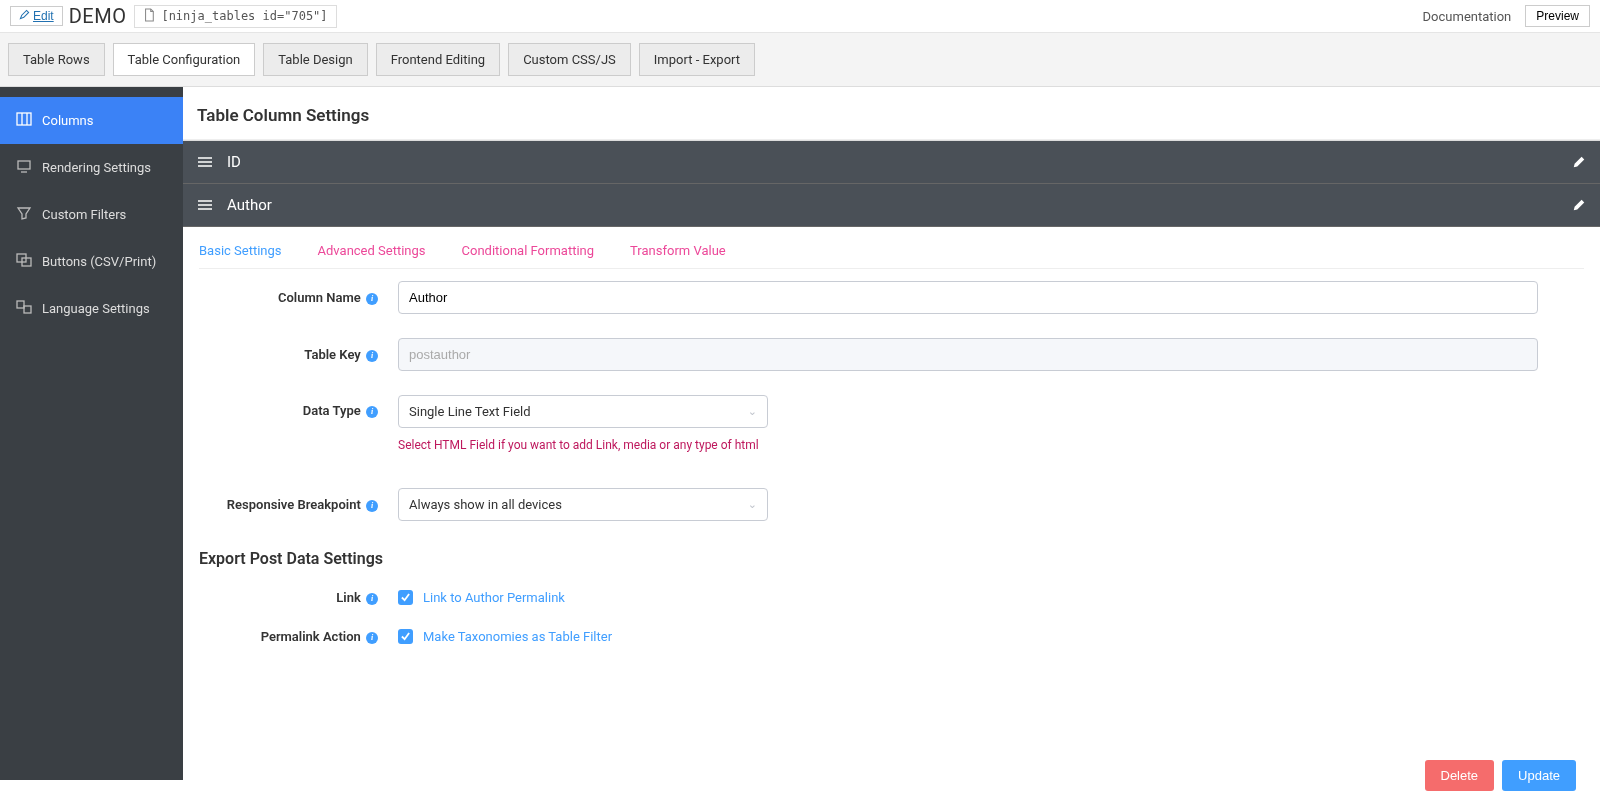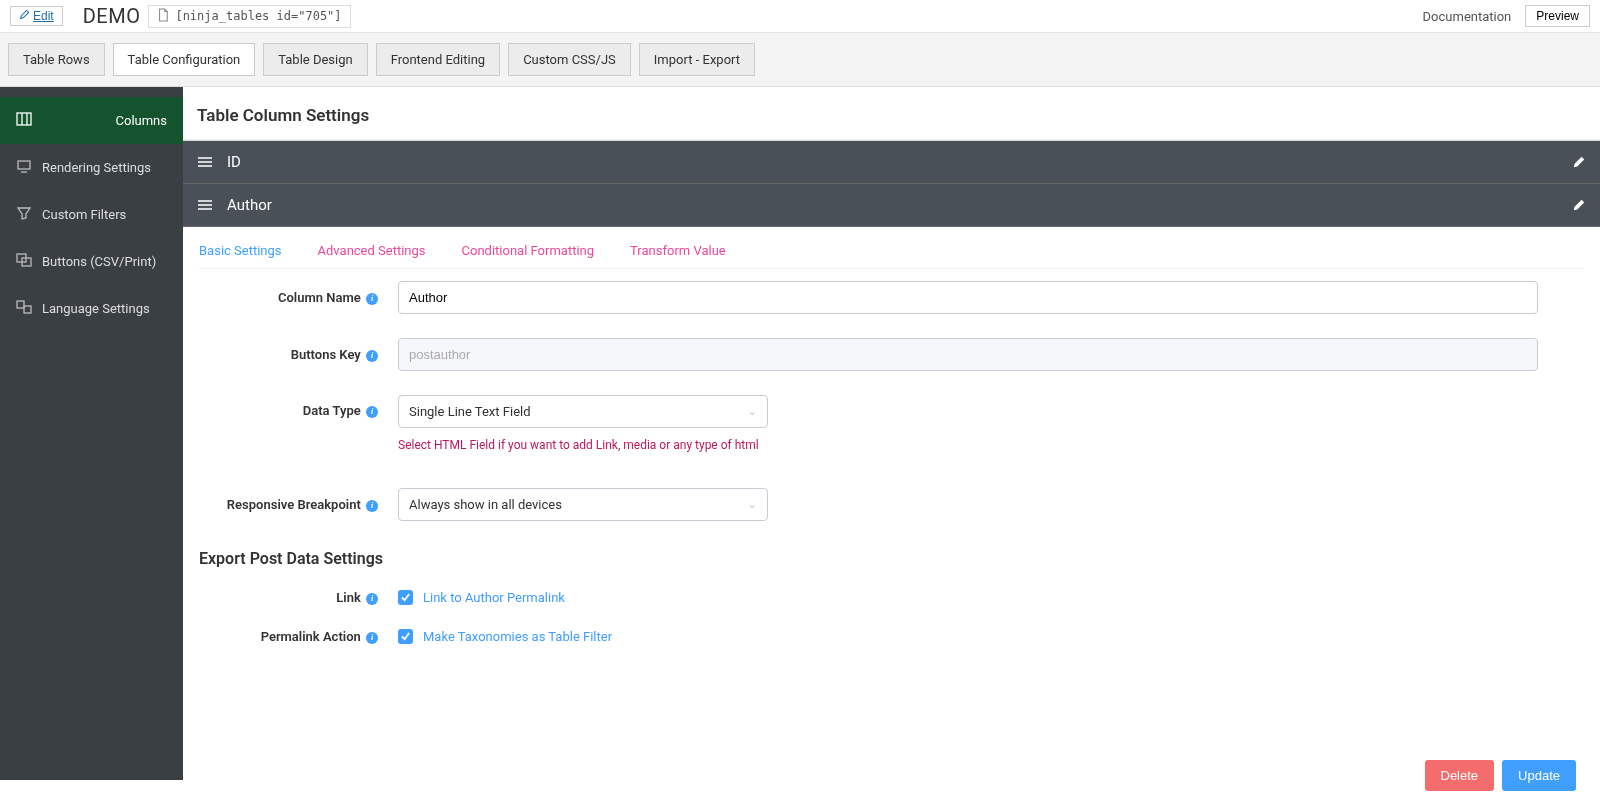--- a/index.html
+++ b/index.html
@@ -2,37 +2,37 @@
 <html><head>
 <meta charset="utf-8">
 <style>
 * { box-sizing: border-box; margin: 0; padding: 0; }
 body { font-family: -apple-system, BlinkMacSystemFont, "Segoe UI", Roboto, Helvetica, Arial, sans-serif; font-size: 13px; color: #333; background: #fff; }
 
 
 .topbar { display: flex; align-items: center; padding: 4px 10px; border-bottom: 1px solid #e5e5e5; }
 .edit-btn { display: flex; align-items: center; gap: 3px; border: 1px solid #ccc; background: #fff; padding: 2px 8px; font-size: 12px; color: #2271b1; cursor: pointer; text-decoration: underline; }
 .edit-btn svg { width: 11px; height: 11px; }
-.demo-title { font-size: 20px; margin-left: 20px; font-weight: 400; color: #333; letter-spacing: 0.5px; }
+.demo-title { font-size: 20px; margin-left: 6px; font-weight: 400; color: #333; letter-spacing: 0.5px; }
 .shortcode-box { display: inline-flex; align-items: center; gap: 6px; background: #fff; border: 1px solid #ddd; padding: 2px 8px; margin-left: 8px; font-family: monospace; font-size: 12px; color: #555; }
 .shortcode-box svg { width: 12px; height: 14px; }
 .top-right { margin-left: auto; display: flex; align-items: center; gap: 4px; }
 .top-right .doc-link { color: #555; font-size: 13px; padding: 4px 10px; cursor: pointer; }
 .top-right .preview-btn { border: 1px solid #ccc; padding: 3px 10px; font-size: 12px; background: #fff; cursor: pointer; }
 
 
 .main-tabs { display: flex; gap: 8px; padding: 10px 8px; background: #f4f4f4; border-bottom: 1px solid #ddd; }
 .main-tab { padding: 8px 14px; border: 1px solid #ccc; background: #ececec; color: #333; font-size: 13px; cursor: pointer; }
 .main-tab.active { background: #fff; }
 
 
 .layout { display: flex; min-height: calc(100vh - 110px); }
 .sidebar { width: 183px; background: #3a3f44; color: #eee; padding-top: 10px; }
 .side-item { display: flex; align-items: center; gap: 10px; padding: 14px 16px; font-size: 13px; color: #ddd; cursor: pointer; }
-.side-item.active { background: #14532d; color: #fff; justify-content: space-between; }
+.side-item.active { background: #3b82f6; color: #fff; }
 .side-item svg { width: 16px; height: 16px; flex-shrink: 0; }
 
 .content { flex: 1; padding: 0 0 80px 0; position: relative; }
 .section-title { font-size: 17px; font-weight: 600; padding: 18px 14px 14px; border-bottom: 1px solid #eee; }
 .subheader-row { display: flex; align-items: center; padding: 12px 14px 10px; }
 .subheader-title { font-size: 16px; font-weight: 600; }
 .add-col-btn { margin-left: auto; background: #409eff; color: #fff; border: none; padding: 7px 14px; font-size: 12px; border-radius: 3px; cursor: pointer; }
 
 .columns-stack { border-top: 1px solid #ddd; }
 .col-row { display: flex; align-items: center; background: #4a5057; color: #fff; padding: 12px 14px; border-bottom: 1px solid #666; font-size: 15px; }
@@ -189,21 +189,21 @@
           <span>Column Name</span>
           <span class="info-icon">i</span>
         </div>
         <div class="form-control-wrap">
           <input class="form-input" value="Author" style="">
         </div>
       </div>
 
       <div class="form-row">
         <div class="form-label">
-          <span>Buttons Key</span>
+          <span>Table Key</span>
           <span class="info-icon">i</span>
         </div>
         <div class="form-control-wrap">
           <input class="form-input readonly" disabled="" value="postauthor" style="">
         </div>
       </div>
 
       <div class="form-row align-top">
         <div class="form-label" style="padding-top:8px;">
           <span>Data Type</span>

